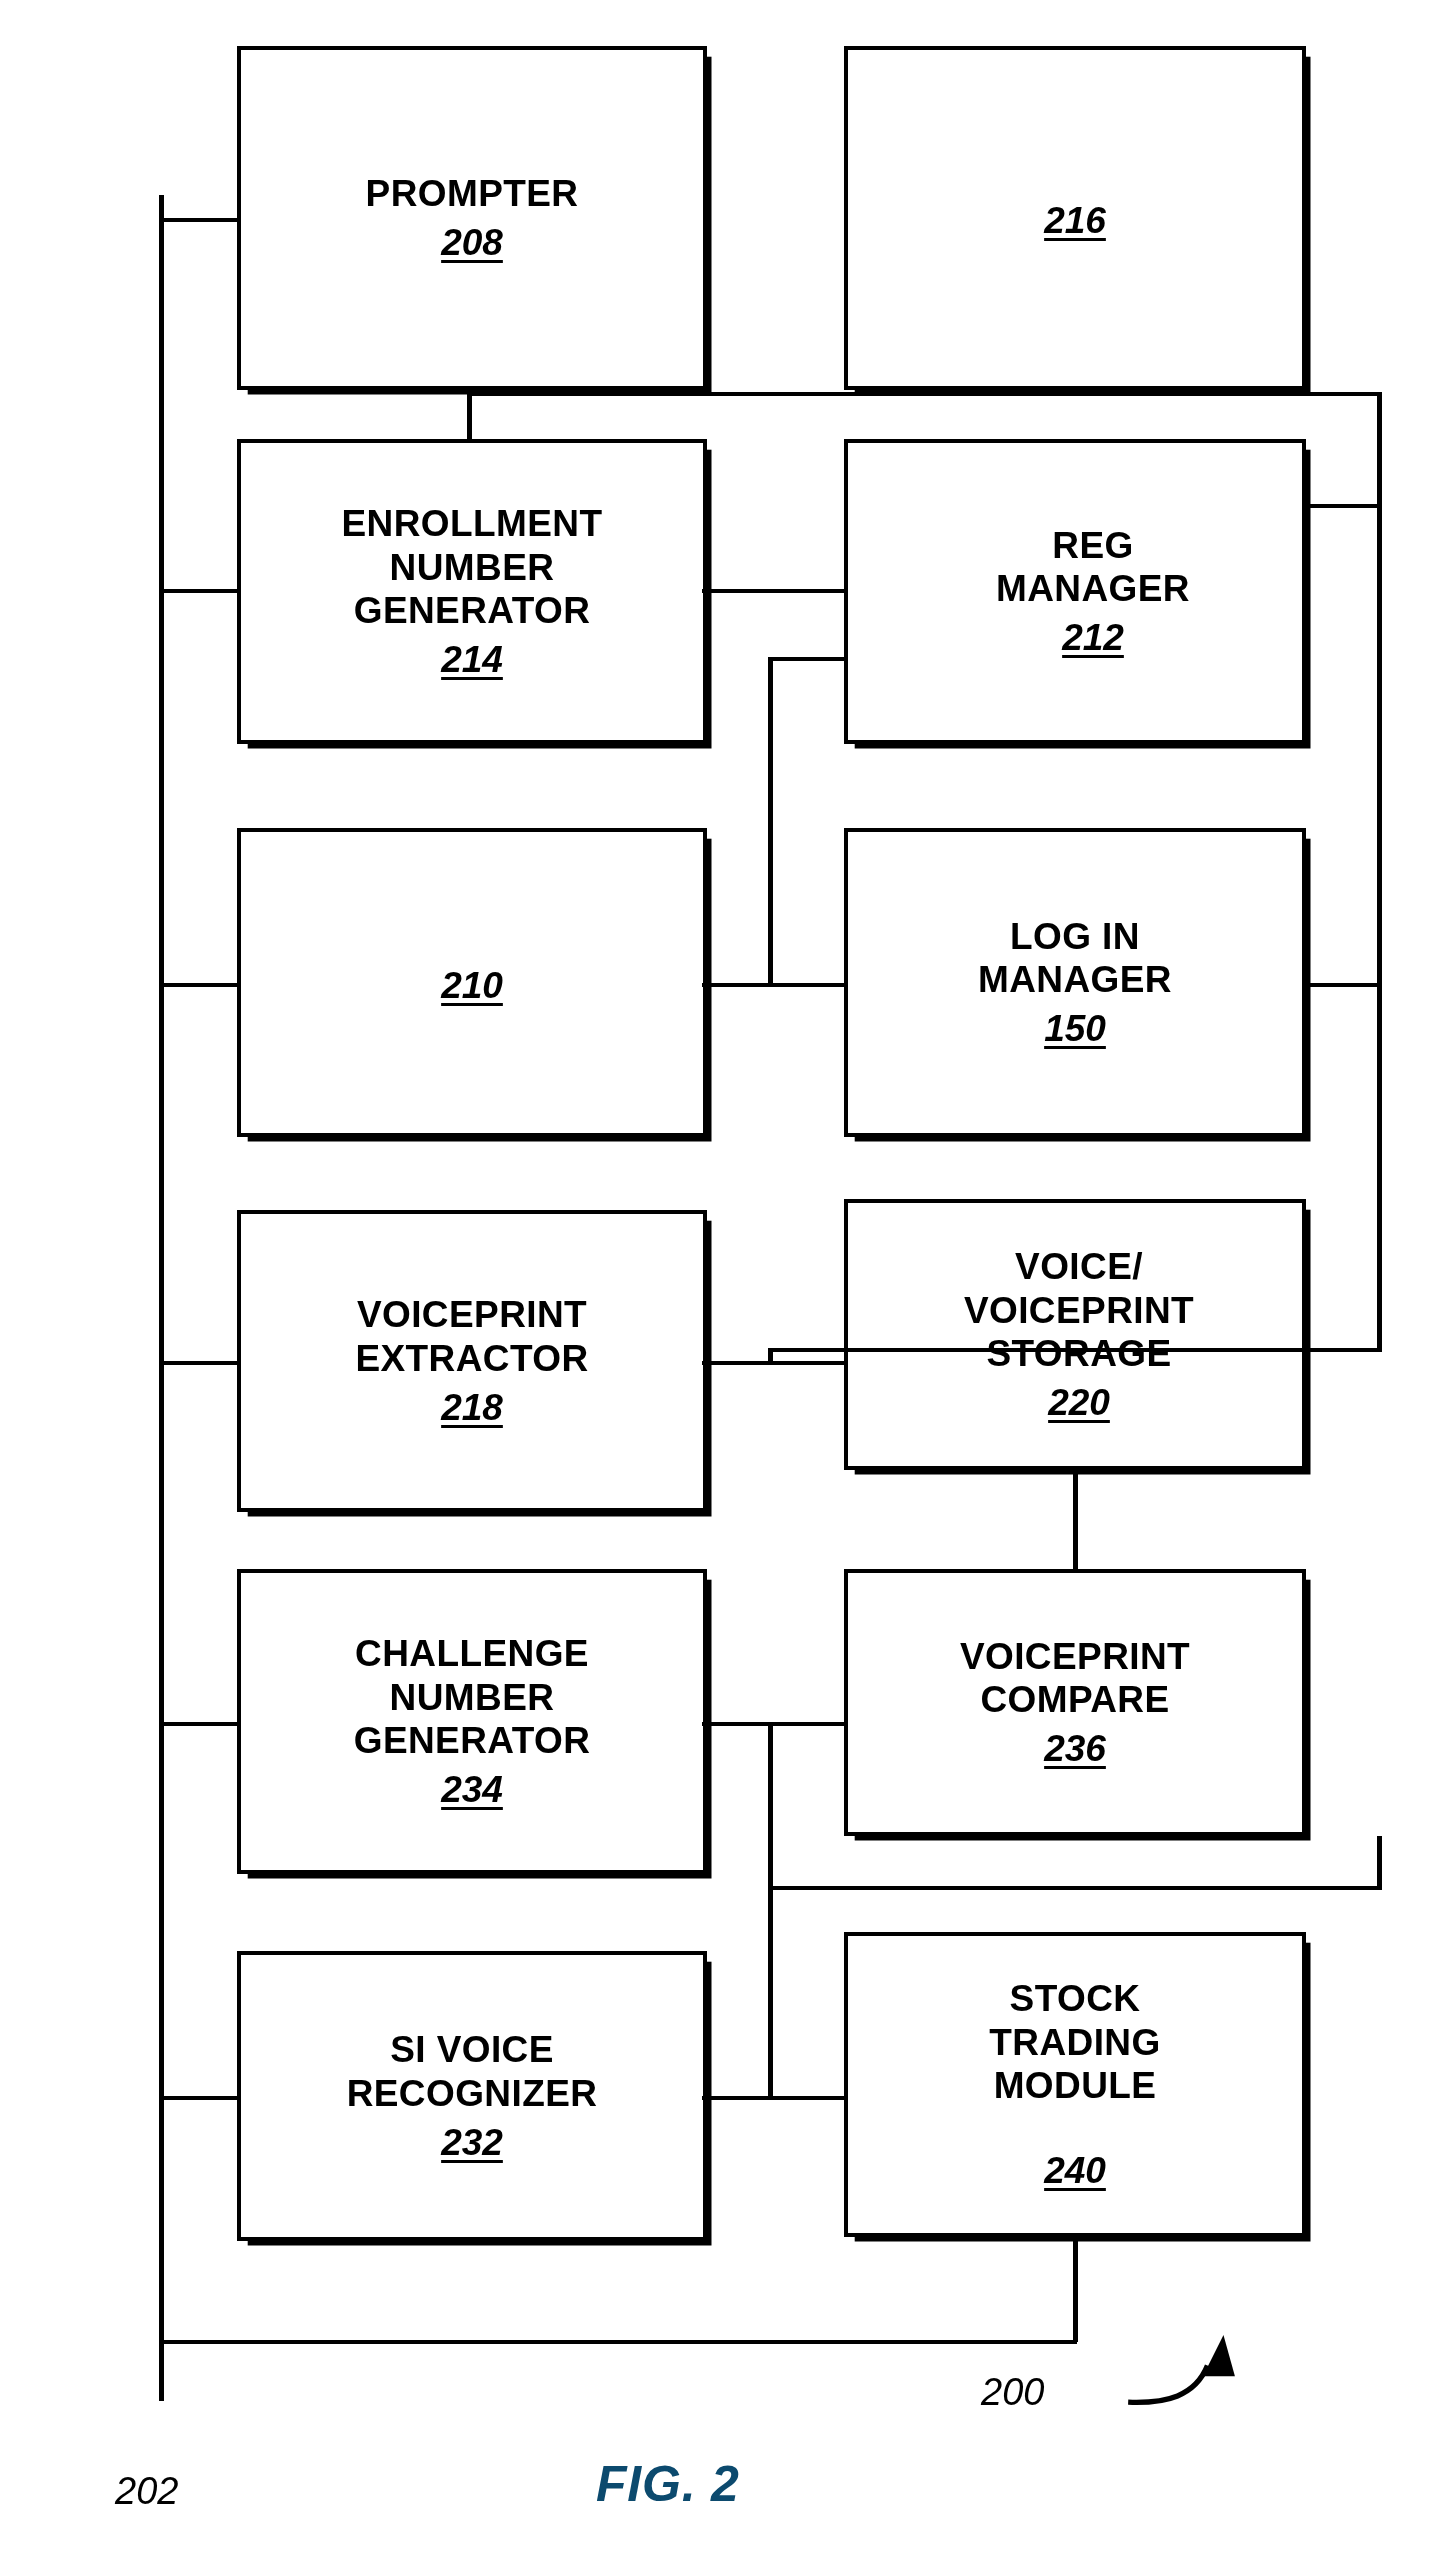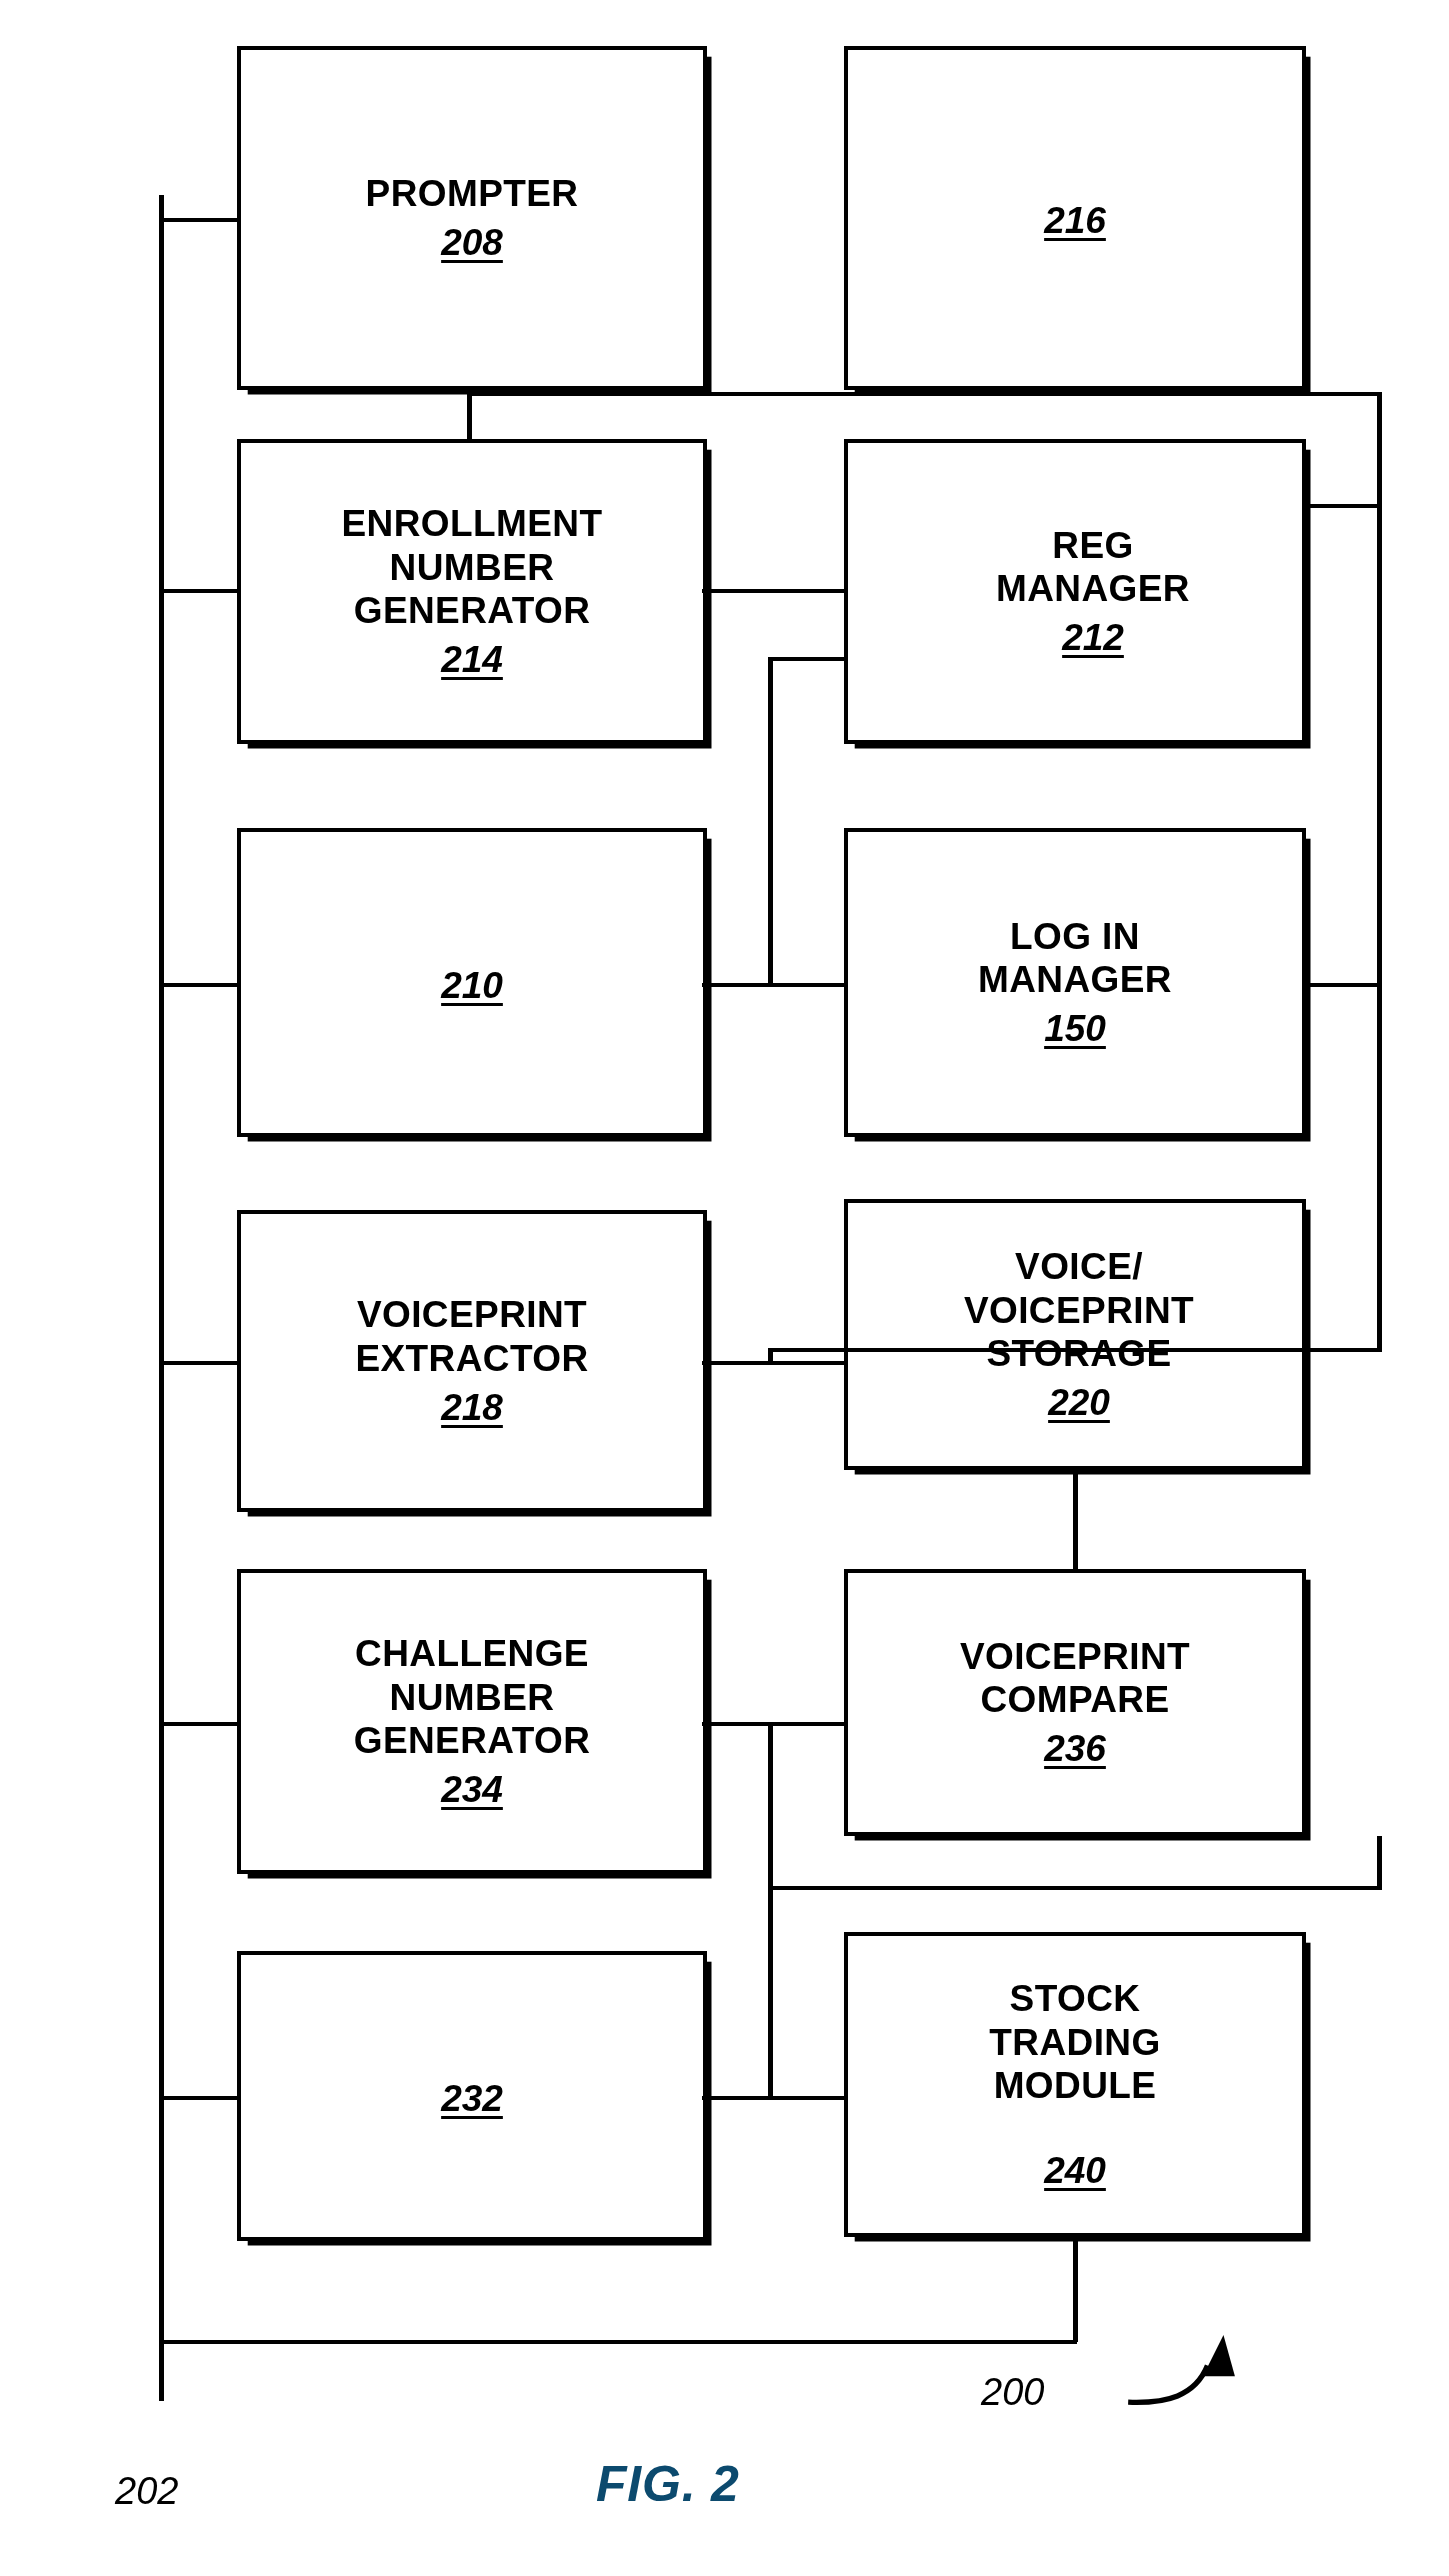--- a/index.html
+++ b/index.html
@@ -76,20 +76,22 @@
     <div class="num">234</div>
   </div>
 
   <div class="box" style="left:844px;top:1569px;width:462px;height:267px;">
     <div class="ttl">VOICEPRINT
 COMPARE</div>
     <div class="num">236</div>
   </div>
 
   <div class="box" style="left:237px;top:1951px;width:470px;height:290px;">
+    <div class="ttl">SI VOICE
+RECOGNIZER</div>
     <div class="num">232</div>
   </div>
 
   <div class="box" style="left:844px;top:1932px;width:462px;height:305px;gap:36px;">
     <div class="ttl">STOCK
 TRADING
 MODULE</div>
     <div class="num">240</div>
   </div>
 

